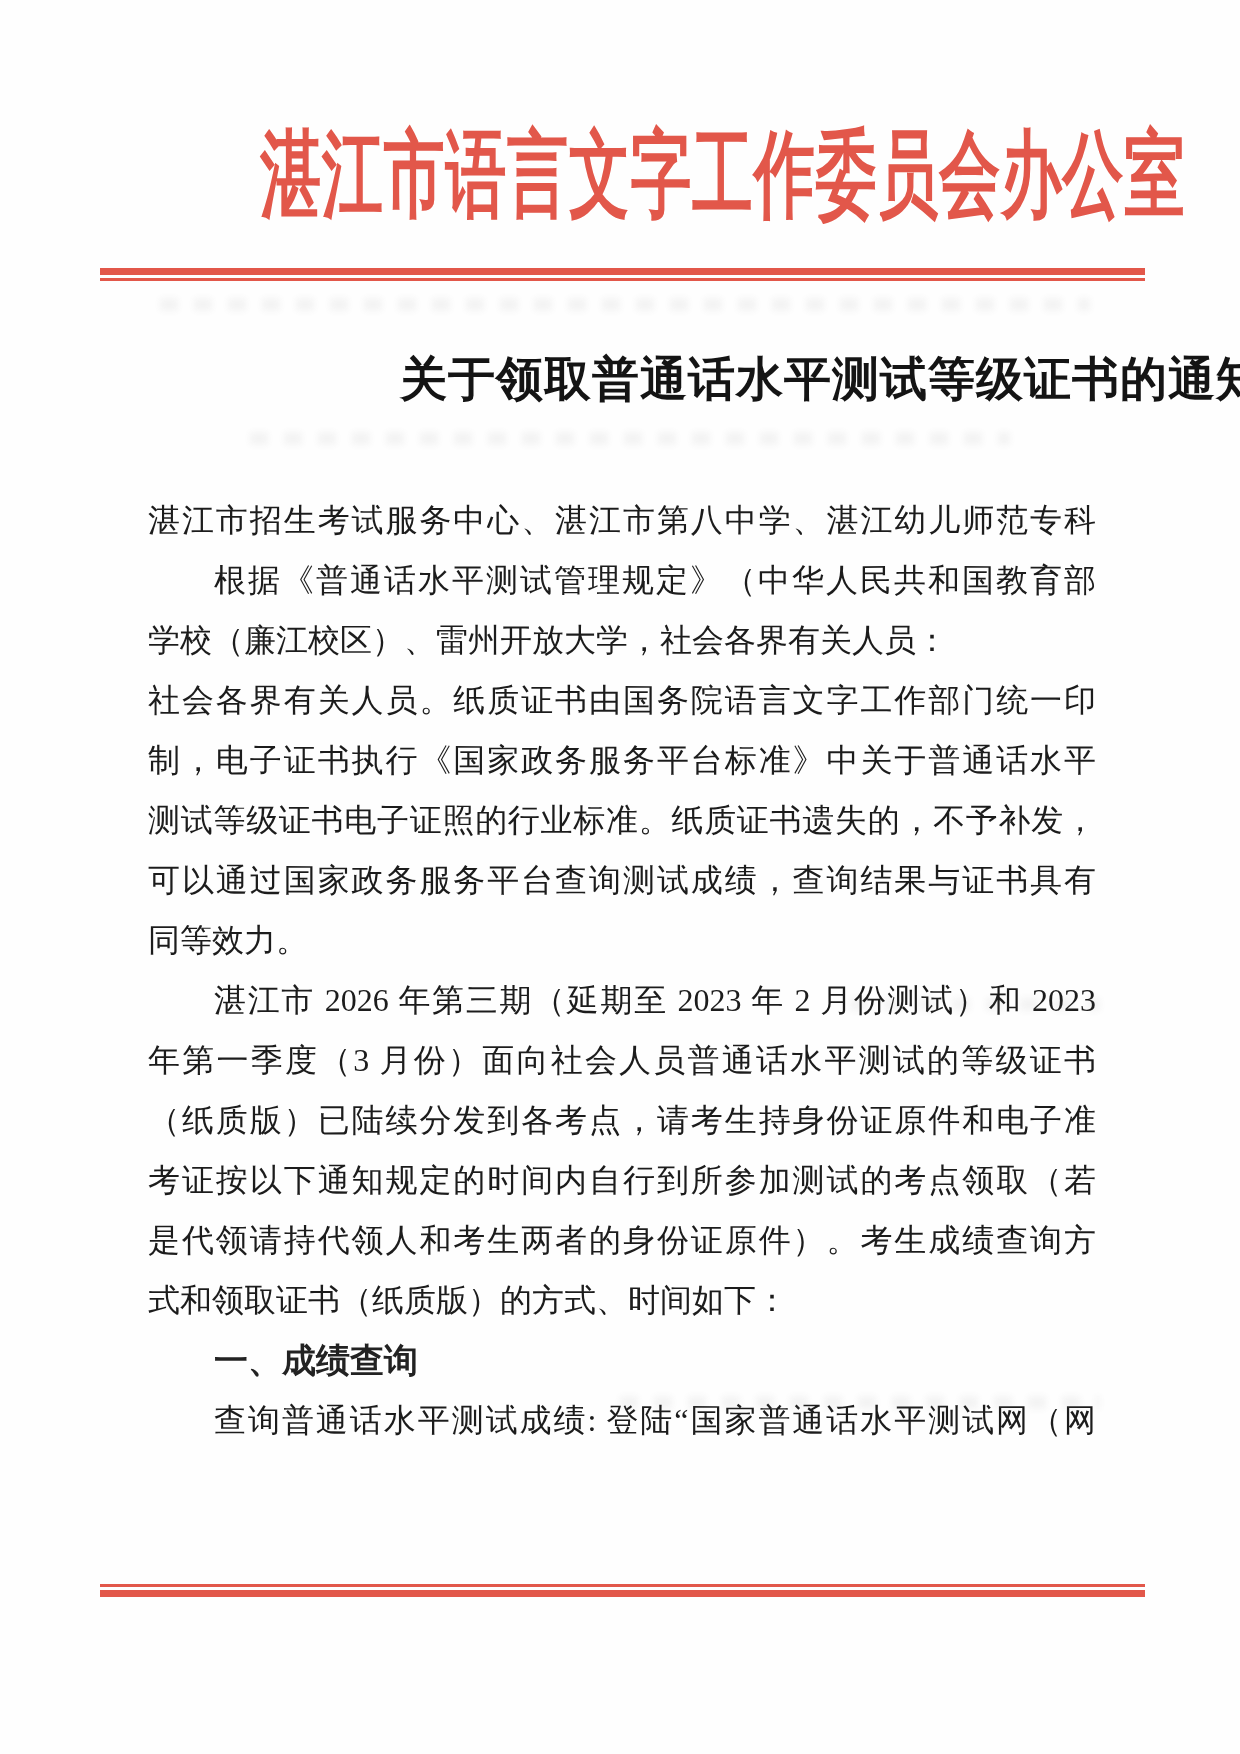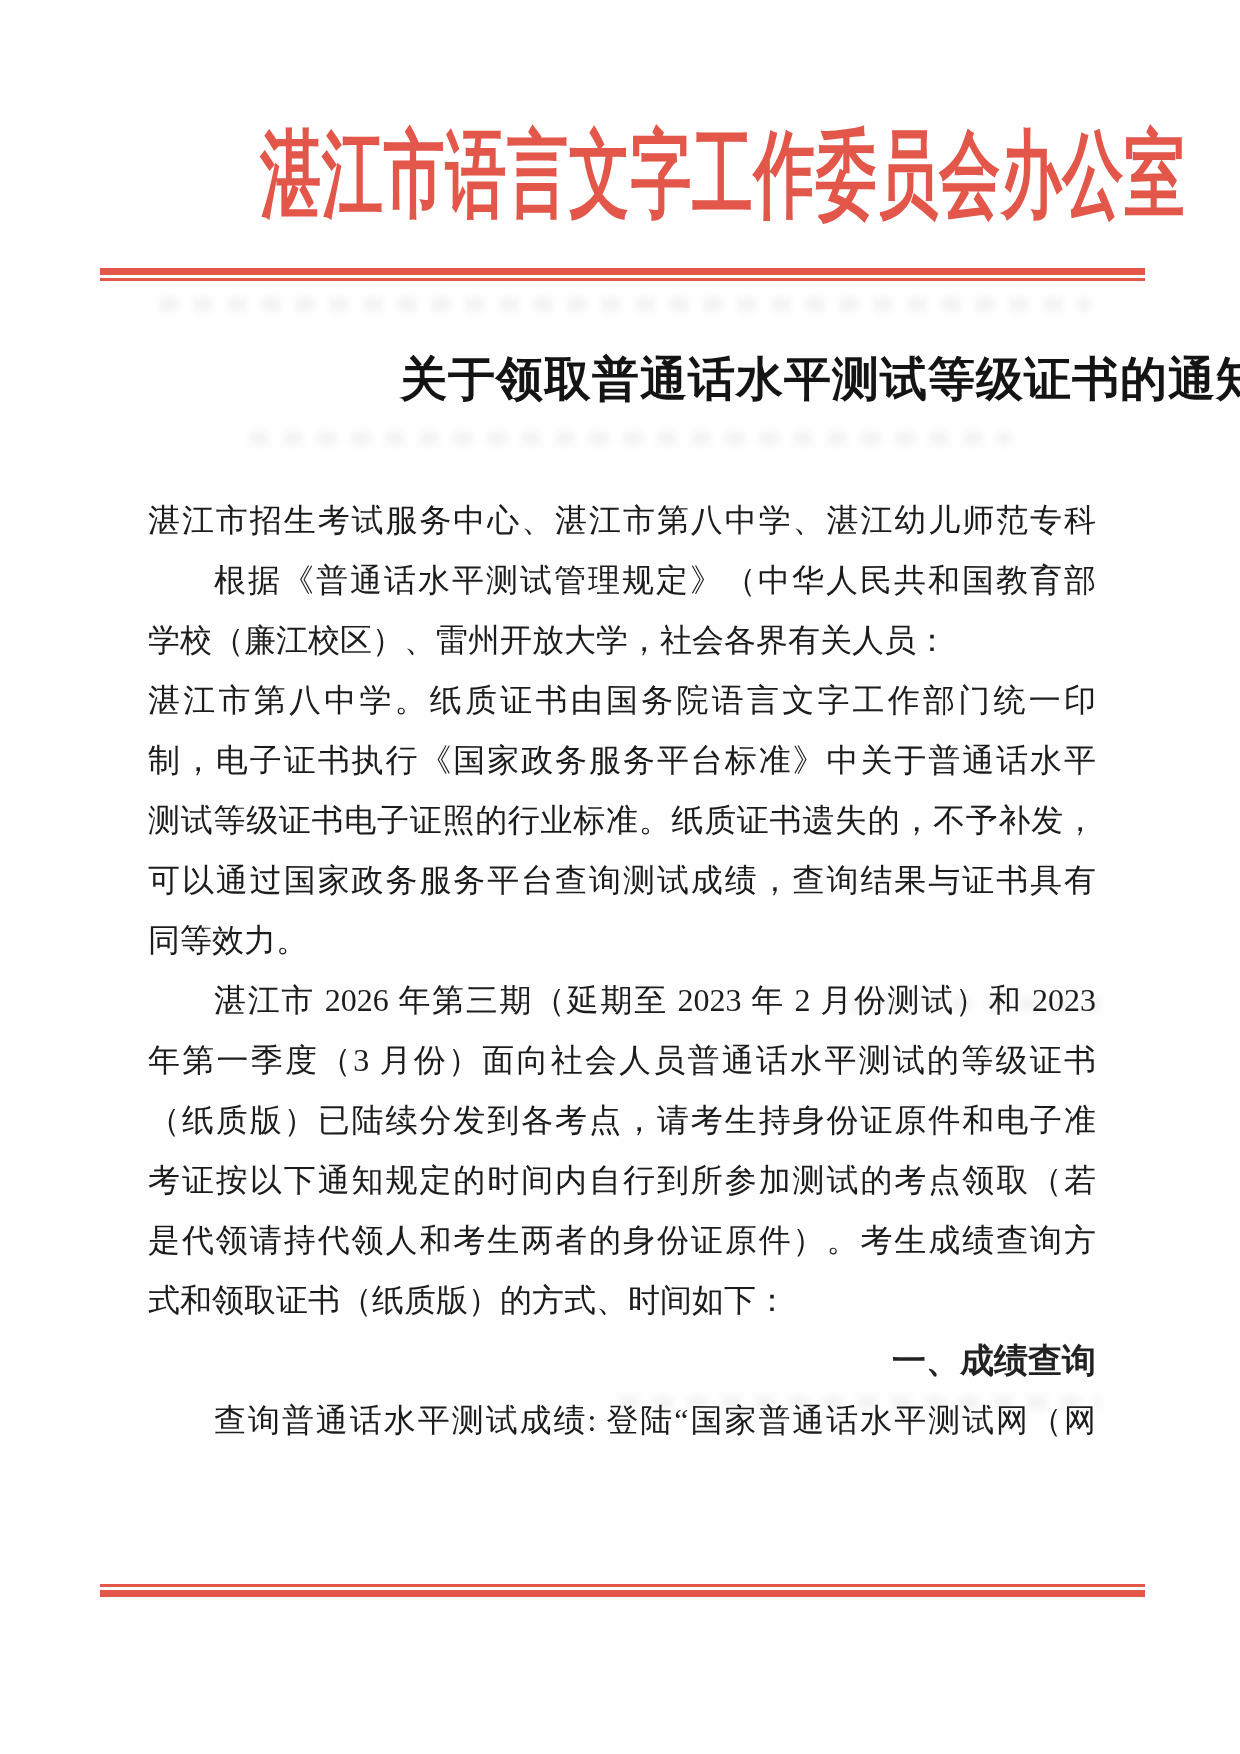--- a/index.html
+++ b/index.html
@@ -72,21 +72,21 @@
     height: 60px;
     white-space: nowrap;
     overflow: visible;
   }
   .body-line.justify {
     text-align: justify;
     text-align-last: justify;
     text-justify: inter-character;
     white-space: normal;
   }
-  .body-line.indent { text-indent: 66px; text-align: right; }
+  .body-line.indent { text-indent: 66px; }
   .body-line.heading {
     font-family: "Liberation Sans", "DejaVu Sans", sans-serif;
     font-weight: bold;
     font-size: 34px;
     color: #222;
   }
 
   
   .ghost {
     position: absolute;
@@ -114,21 +114,21 @@
 
   <div class="ghost" style="top:298px; left:160px; width:930px;"></div>
   <div class="ghost" style="top:432px; left:250px; width:760px;"></div>
 
   <h1 class="doc-title">关于领取普通话水平测试等级证书的通知</h1>
 
   <div class="body-block">
       <div class="body-line justify">湛江市招生考试服务中心、湛江市第八中学、湛江幼儿师范专科</div>
       <div class="body-line justify indent">根据《普通话水平测试管理规定》（中华人民共和国教育部</div>
       <div class="body-line">学校（廉江校区）、雷州开放大学，社会各界有关人员：</div>
-      <div class="body-line justify">湛江市第八中学。纸质证书由国务院语言文字工作部门统一印</div>
+      <div class="body-line justify">社会各界有关人员。纸质证书由国务院语言文字工作部门统一印</div>
       <div class="body-line justify">制，电子证书执行《国家政务服务平台标准》中关于普通话水平</div>
       <div class="body-line justify">测试等级证书电子证照的行业标准。纸质证书遗失的，不予补发，</div>
       <div class="body-line justify">可以通过国家政务服务平台查询测试成绩，查询结果与证书具有</div>
       <div class="body-line">同等效力。</div>
       <div class="body-line justify indent">湛江市 2026 年第三期（延期至 2023 年 2 月份测试）和 2023</div>
       <div class="body-line justify">年第一季度（3 月份）面向社会人员普通话水平测试的等级证书</div>
       <div class="body-line justify">（纸质版）已陆续分发到各考点，请考生持身份证原件和电子准</div>
       <div class="body-line justify">考证按以下通知规定的时间内自行到所参加测试的考点领取（若</div>
       <div class="body-line justify">是代领请持代领人和考生两者的身份证原件）。考生成绩查询方</div>
       <div class="body-line">式和领取证书（纸质版）的方式、时间如下：</div>

